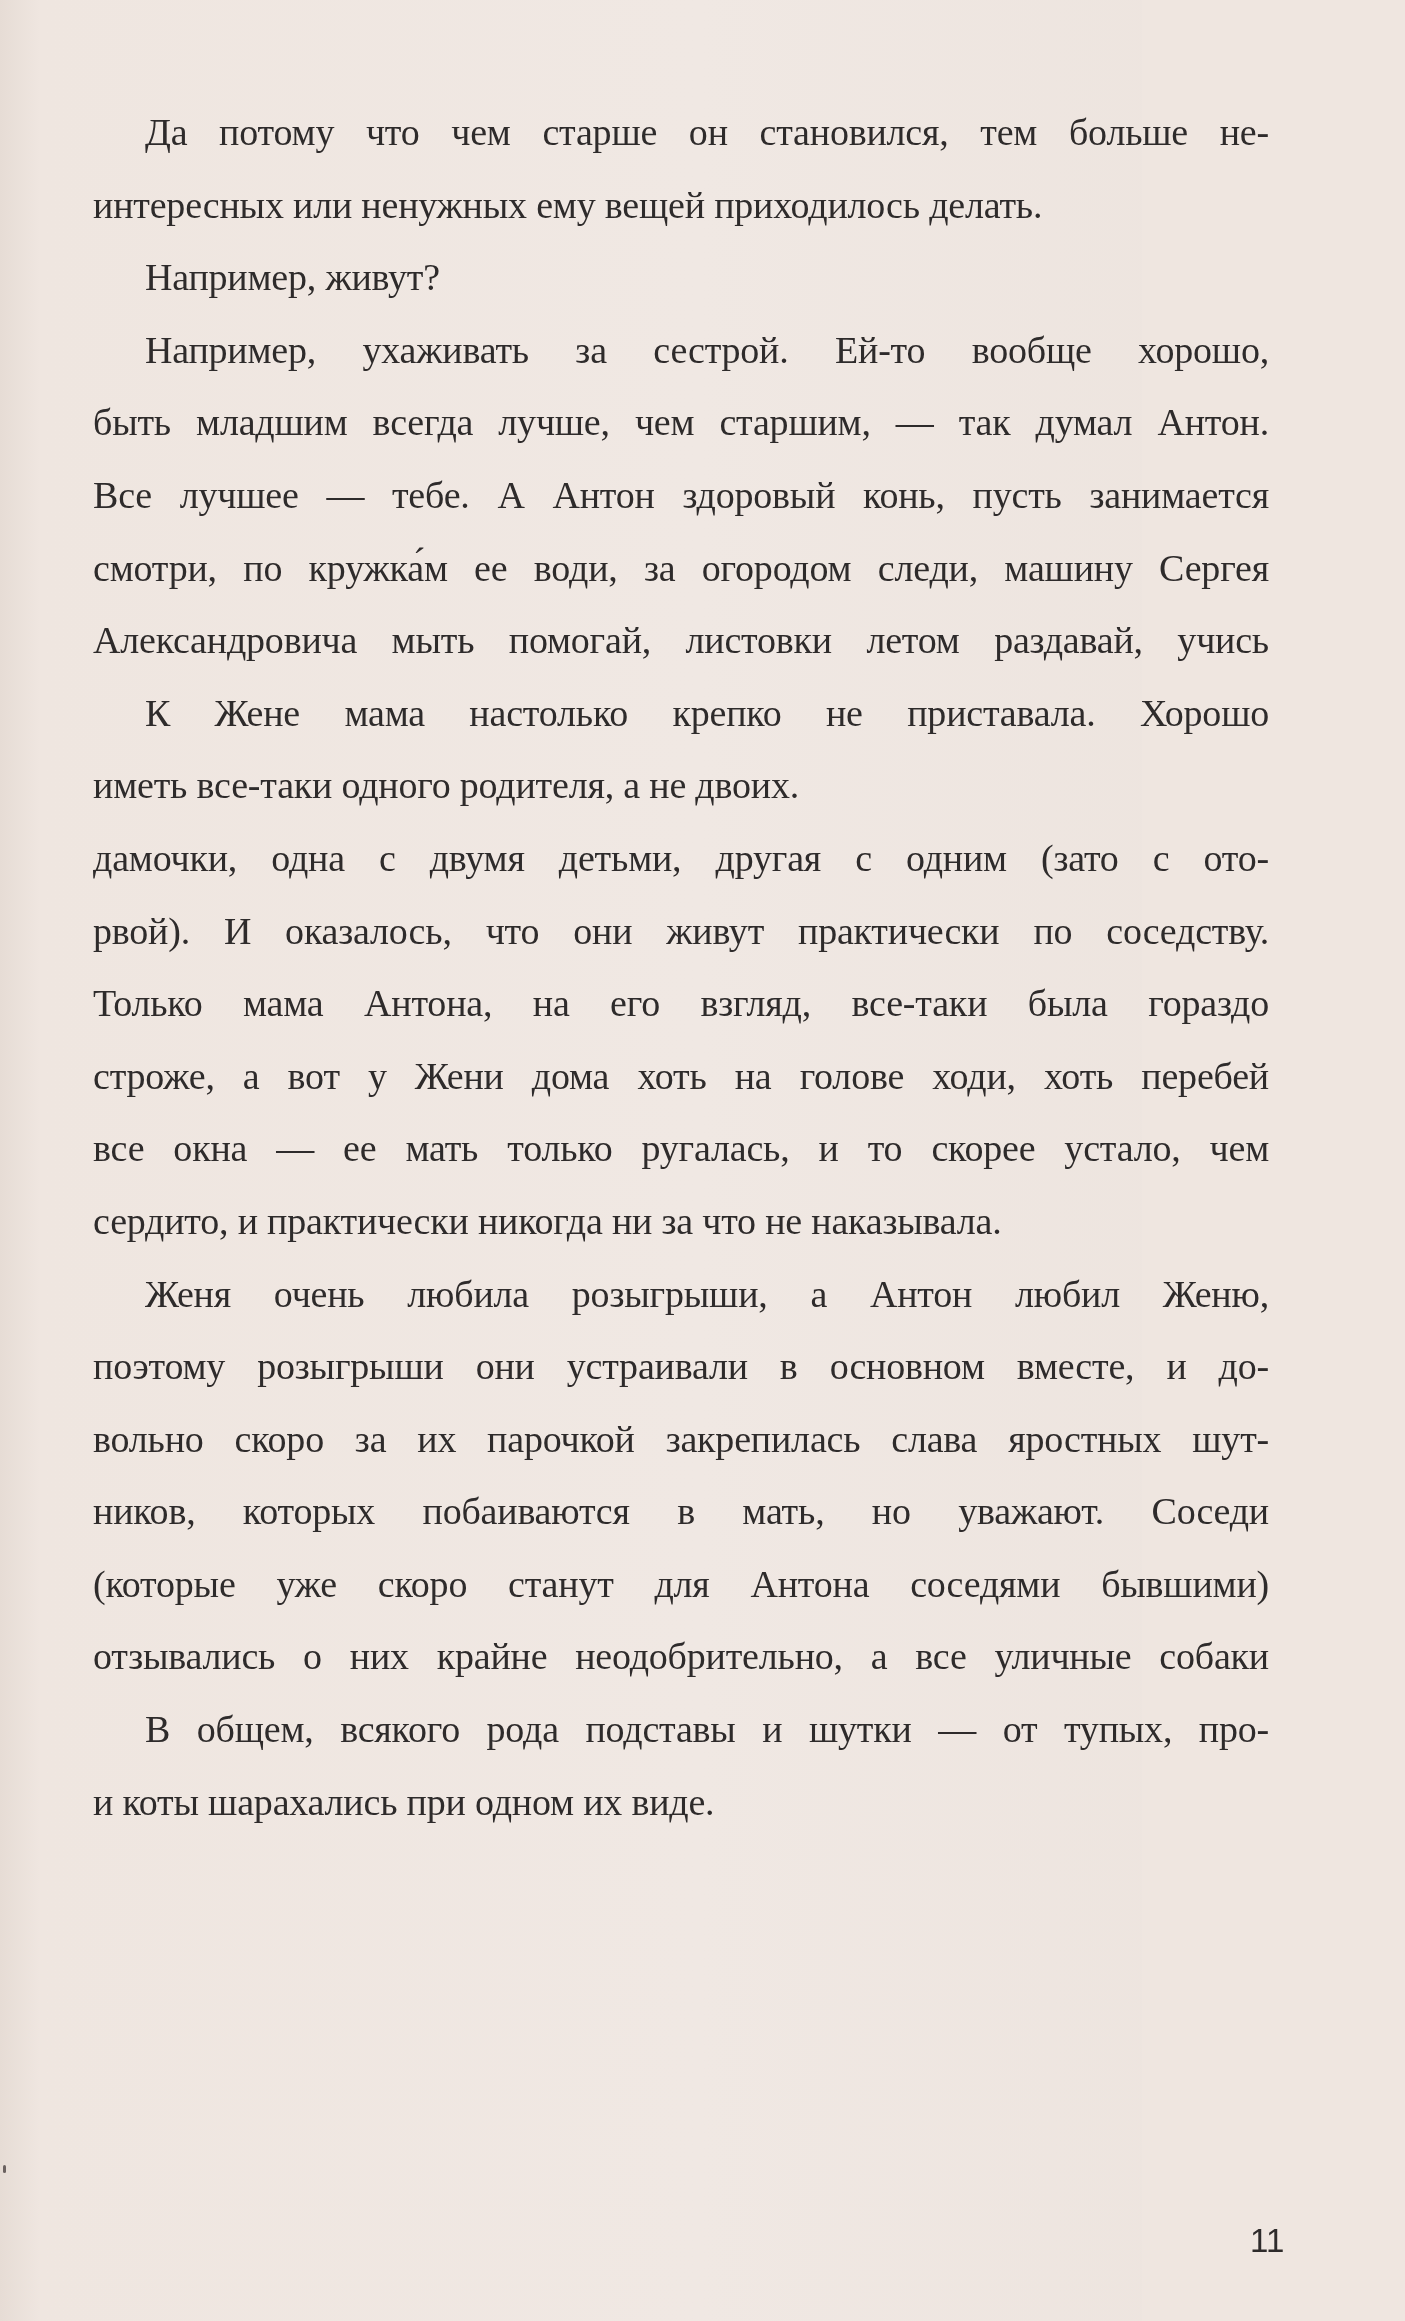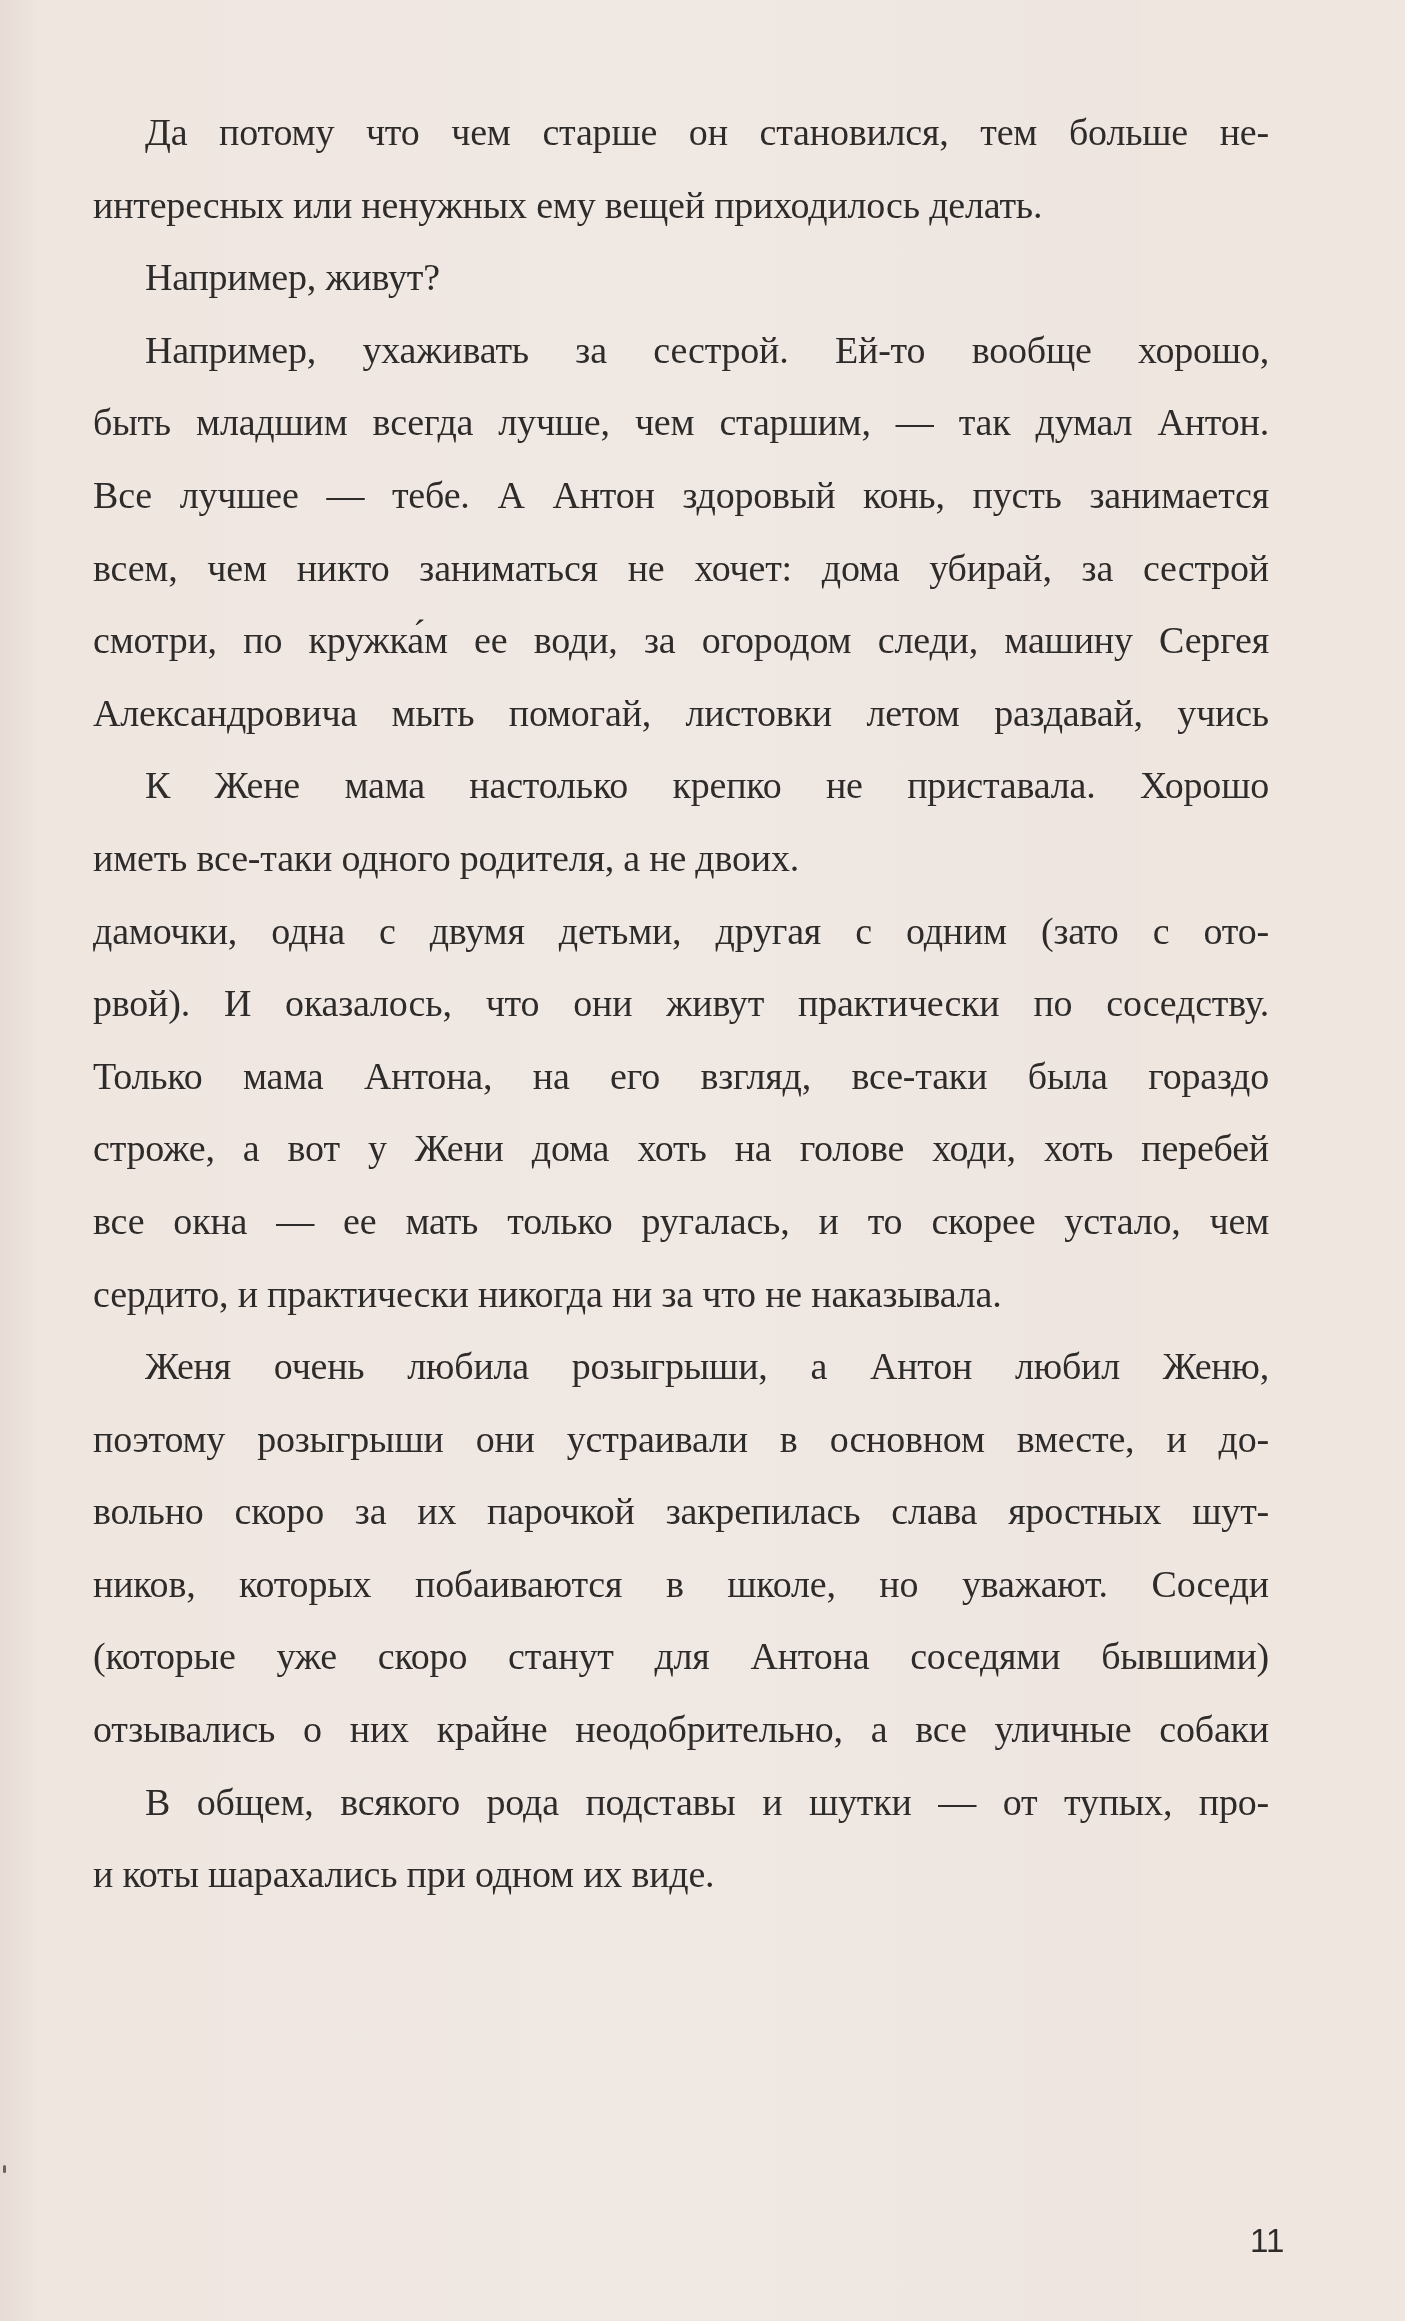--- a/index.html
+++ b/index.html
@@ -56,35 +56,34 @@
 <body>
 
 <div class="page">
   <div class="text-block">
     <div class="line indent">Да потому что чем старше он становился, тем больше не-</div>
     <div class="line last">интересных или ненужных ему вещей приходилось делать.</div>
     <div class="line indent last">Например, живут?</div>
     <div class="line indent">Например, ухаживать за сестрой. Ей-то вообще хорошо,</div>
     <div class="line">быть младшим всегда лучше, чем старшим, — так думал Антон.</div>
     <div class="line">Все лучшее — тебе. А Антон здоровый конь, пусть занимается</div>
-    <div class="line">всем, чем никто заниматься не хочет: дома убирай, за сестрой</div>
     <div class="line">смотри, по кружка́м ее води, за огородом следи, машину Сергея</div>
     <div class="line">Александровича мыть помогай, листовки летом раздавай, учись</div>
     <div class="line indent">К Жене мама настолько крепко не приставала. Хорошо</div>
     <div class="line last">иметь все-таки одного родителя, а не двоих.</div>
     <div class="line">дамочки, одна с двумя детьми, другая с одним (зато с ото-</div>
     <div class="line">рвой). И оказалось, что они живут практически по соседству.</div>
     <div class="line">Только мама Антона, на его взгляд, все-таки была гораздо</div>
     <div class="line">строже, а вот у Жени дома хоть на голове ходи, хоть перебей</div>
     <div class="line">все окна — ее мать только ругалась, и то скорее устало, чем</div>
     <div class="line last">сердито, и практически никогда ни за что не наказывала.</div>
     <div class="line indent">Женя очень любила розыгрыши, а Антон любил Женю,</div>
     <div class="line">поэтому розыгрыши они устраивали в основном вместе, и до-</div>
     <div class="line">вольно скоро за их парочкой закрепилась слава яростных шут-</div>
-    <div class="line">ников, которых побаиваются в школе, но уважают. Соседи</div>
+    <div class="line">ников, которых побаиваются в мать, но уважают. Соседи</div>
     <div class="line">(которые уже скоро станут для Антона соседями бывшими)</div>
     <div class="line">отзывались о них крайне неодобрительно, а все уличные собаки</div>
     <div class="line indent">В общем, всякого рода подставы и шутки — от тупых, про-</div>
     <div class="line last">и коты шарахались при одном их виде.</div>
   </div>
 
   <div class="page-number">11</div>
   <div class="speck"></div>
 </div>
 

